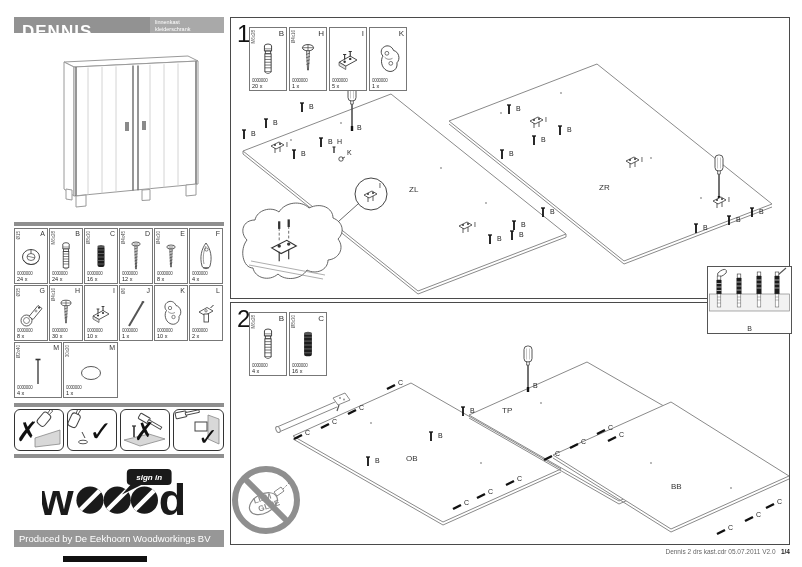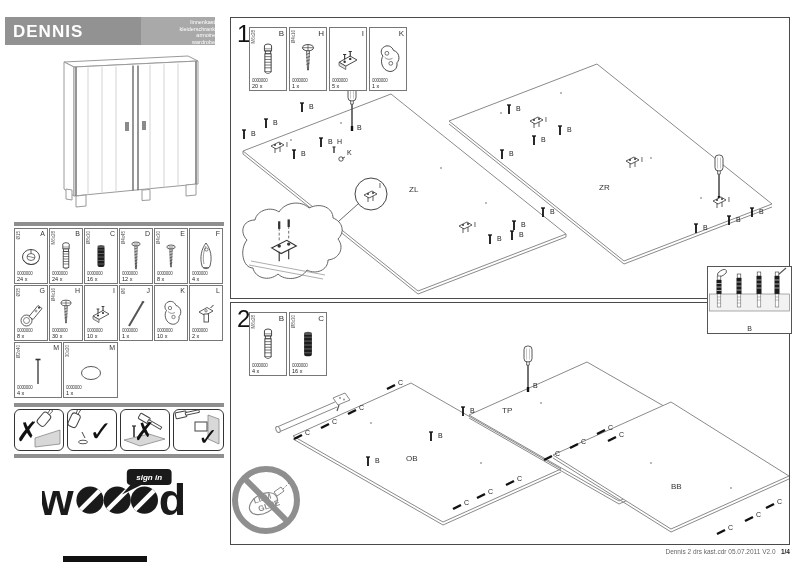--- a/index.html
+++ b/index.html
@@ -162,21 +162,21 @@
       <g id="g-brk">
         <polygon points="-6,1 2,-3 7,0 -1,4" fill="#fff" stroke="#333" stroke-width=".8"></polygon>
         <circle cx="-2" cy="0" r="1" fill="#333"></circle>
         <circle cx="3" cy="-1" r="1" fill="#333"></circle>
         <line x1="-2" y1="3" x2="-2" y2="8" stroke="#333" stroke-width=".8"></line>
         <line x1="3" y1="2" x2="3" y2="7" stroke="#333" stroke-width=".8"></line>
       </g>
     </defs>
   </svg>
 
-  <div class="abs hdrbar" style="left:5px;top:17px;width:210px;height:28px;text-align:right;">
+  <div class="abs hdrbar" style="left:14px;top:17px;width:210px;height:16px;">
     <span class="hdrtitle">DENNIS</span>
     <div class="hdrlang">
       <div>linnenkast</div>
       <div>kleiderschrank</div>
       <div>armoire</div>
       <div>wardrobe</div>
     </div>
   </div>
 
   <svg class="abs" style="left:14px;top:48px;" width="210" height="172" viewBox="0 0 210 172">
@@ -402,20 +402,23 @@
       <line x1="116" y1="52" x2="140" y2="28" stroke="#fff" stroke-width="5.5"></line>
     </g>
     <text x="146" y="58" font-size="56" font-weight="bold" fill="#1a1a1a">d</text>
     <g>
       <rect x="106" y="1" width="56" height="20" rx="5" fill="#1a1a1a"></rect>
       <polygon points="112,19 100,33 124,21" fill="#1a1a1a"></polygon>
       <text x="134" y="15" font-size="10" font-style="italic" font-weight="bold" fill="#fff" text-anchor="middle">sign in</text>
     </g>
   </svg>
 
+  <div class="abs producedbar" style="left:14px;top:530px;width:210px;height:17px;">
+    <span>Produced by De Eekhoorn Woodworkings BV</span>
+  </div>
 
   <div class="abs" style="left:63px;top:556px;width:84px;height:6px;background:#111;"></div>
 
   <div class="frame" style="left:230px;top:17px;width:560px;height:282px;">
     <span class="stepnum">1</span>
 
     <svg class="abs" style="left:0;top:0;" width="558" height="280" viewBox="0 0 558 280">
 
       <g>
         <polygon points="12,133 160,76 335,216 187,273" fill="#fff" stroke="#8a8a8a" stroke-width="1"></polygon>

